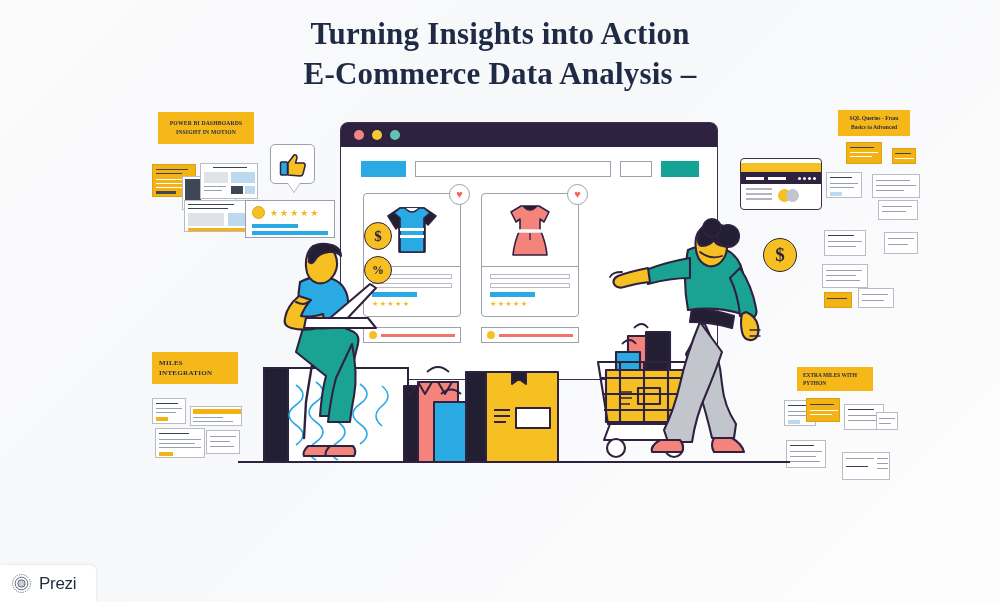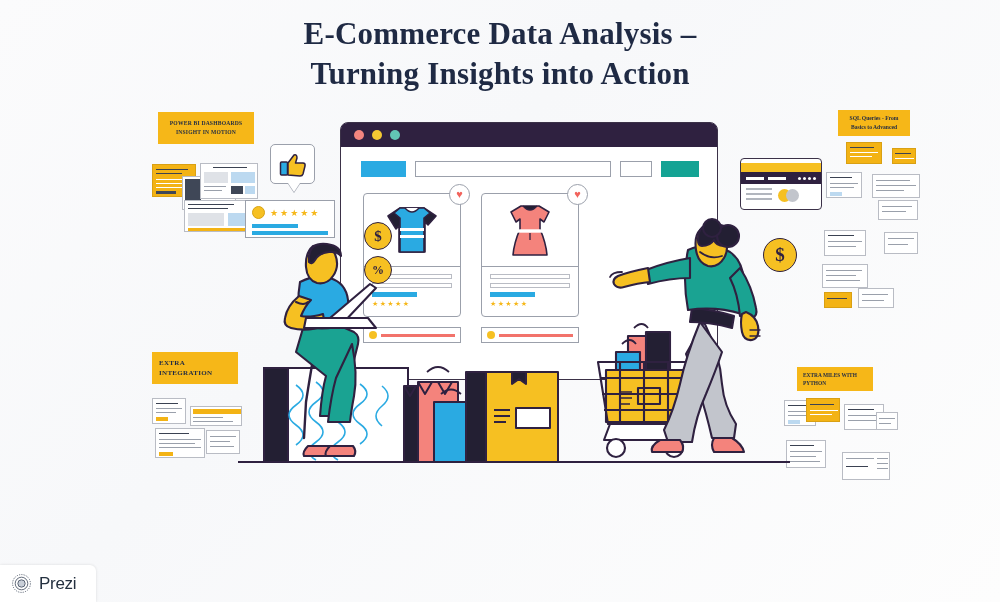--- a/index.html
+++ b/index.html
@@ -166,22 +166,22 @@
   }
   .prezi .mark{width:21px;height:21px;flex:none;}
   .prezi .word{font-size:17px;font-weight:normal;color:#24303f;letter-spacing:-.3px;}
 </style>
 </head>
 <body>
 
 <div id="canvas">
 
   <div class="title">
+    <span class="ln">Turning Insights into Action</span>
     <span class="ln">E-Commerce Data Analysis –</span>
-    <span class="ln">Turning Insights into Action</span>
   </div>
 
   <div class="ylabel lbl-powerbi">
     <span>POWER BI DASHBOARDS</span>
     <span>INSIGHT IN MOTION</span>
   </div>
 
   <div class="thumb yel" style="left:152px;top:164px;width:44px;height:33px;">
     <div class="bar dark" style="left:3px;top:4px;width:32px;"></div>
     <div class="bar dark" style="left:3px;top:8px;width:26px;"></div>
@@ -210,21 +210,21 @@
   </div>
   <div class="thumb" style="left:184px;top:200px;width:80px;height:32px;">
     <div class="bar dark" style="left:3px;top:3px;width:46px;"></div>
     <div class="bar dark" style="left:3px;top:7px;width:40px;"></div>
     <div class="blk" style="left:3px;top:12px;width:36px;height:13px;"></div>
     <div class="blk b" style="left:43px;top:12px;width:33px;height:13px;"></div>
     <div class="blk y" style="left:3px;top:27px;width:73px;height:3px;"></div>
   </div>
 
   <div class="ylabel lbl-azure">
-    <span>EXTRA</span>
+    <span>MILES</span>
     <span>INTEGRATION</span>
   </div>
   <div class="thumb" style="left:152px;top:398px;width:34px;height:26px;">
     <div class="bar dark" style="left:3px;top:4px;width:22px;"></div>
     <div class="bar" style="left:3px;top:9px;width:26px;"></div>
     <div class="bar" style="left:3px;top:13px;width:20px;"></div>
     <div class="blk y" style="left:3px;top:18px;width:12px;height:4px;"></div>
   </div>
   <div class="thumb" style="left:190px;top:406px;width:52px;height:20px;">
     <div class="blk y" style="left:2px;top:2px;width:48px;height:5px;"></div>

